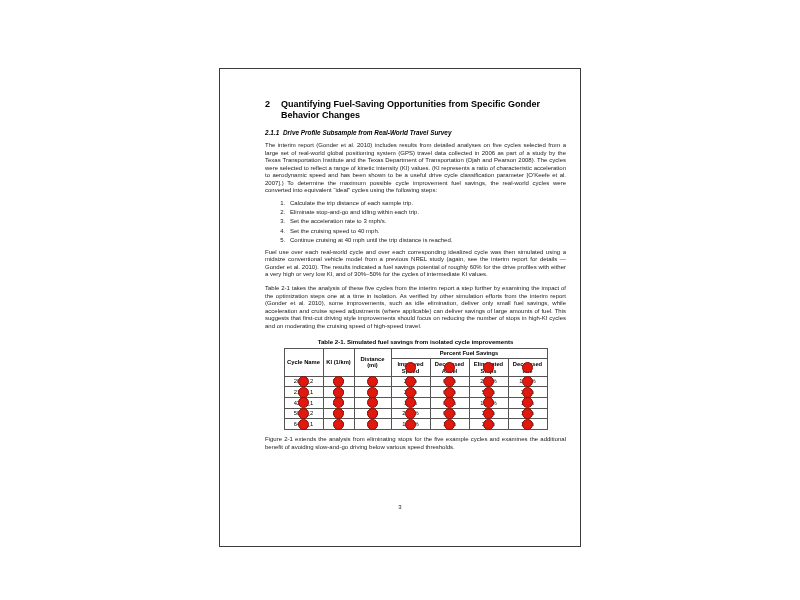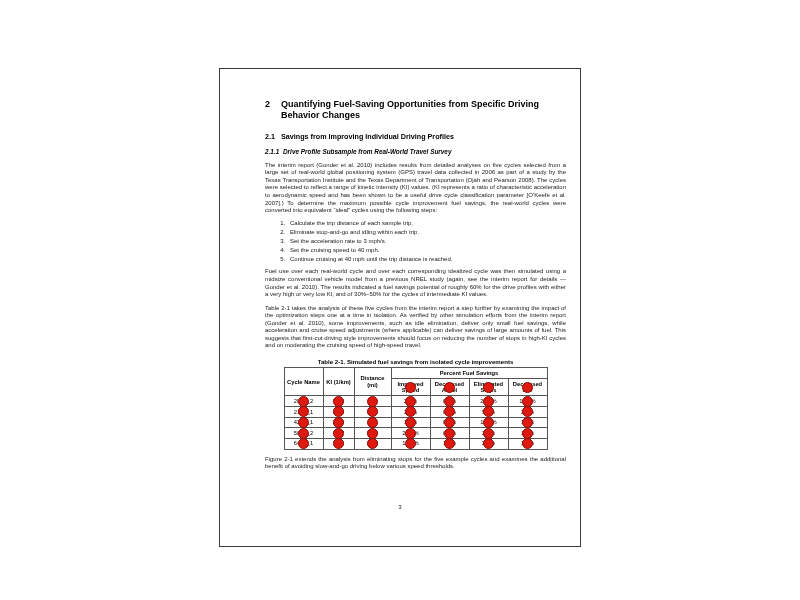--- a/index.html
+++ b/index.html
@@ -49,27 +49,23 @@
   }
 </style>
 </head>
 <body>
 
 <div class="page">
   <div class="content">
 
     <div class="h1">
       <span class="num">2</span>
-      <span>Quantifying Fuel-Saving Opportunities from Specific Driving Behavior Changes</span>
+      <span>Quantifying Fuel-Saving Opportunities from Specific Gonder Behavior Changes</span>
     </div>
 
-    <div class="h2">
-      <span class="num">2.1</span>
-      <span>Savings from Improving Individual Driving Profiles</span>
-    </div>
 
     <div class="h3">
       <span class="num">2.1.1</span>
       <span>Drive Profile Subsample from Real-World Travel Survey</span>
     </div>
 
     <p class="body">The interim report (Gonder et al. 2010) includes results from detailed analyses on five cycles selected from a large set of real-world global positioning system (GPS) travel data collected in 2006 as part of a study by the Texas Transportation Institute and the Texas Department of Transportation (Ojah and Pearson 2008). The cycles were selected to reflect a range of kinetic intensity (KI) values. (KI represents a ratio of characteristic acceleration to aerodynamic speed and has been shown to be a useful drive cycle classification parameter [O’Keefe et al. 2007].) To determine the maximum possible cycle improvement fuel savings, the real-world cycles were converted into equivalent “ideal” cycles using the following steps:</p>
 
     <ol class="steps">
       <li>Calculate the trip distance of each sample trip.</li>

